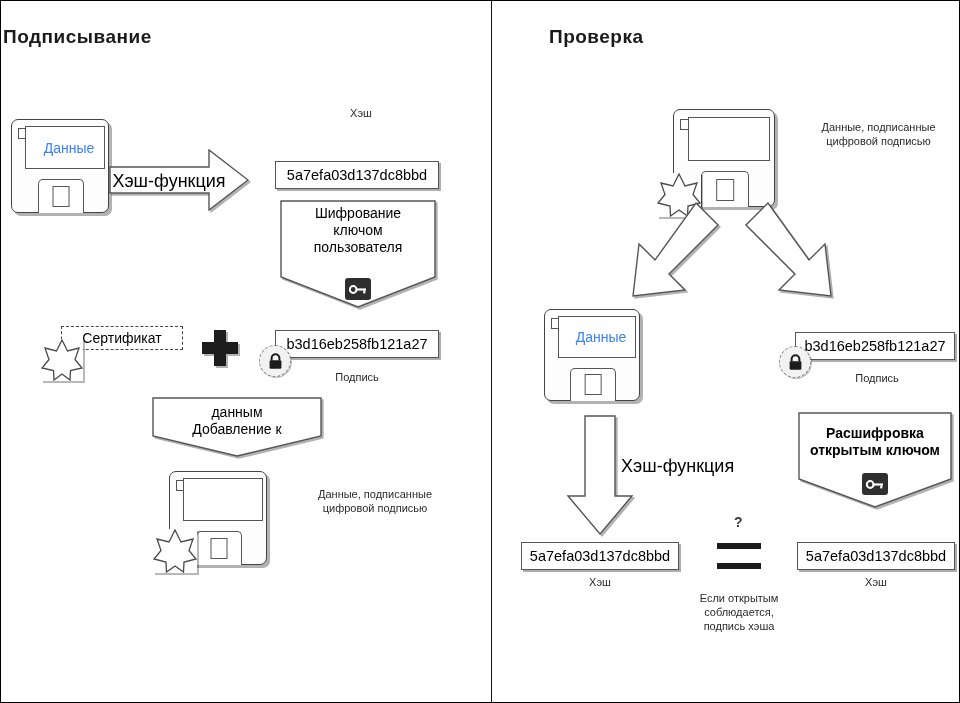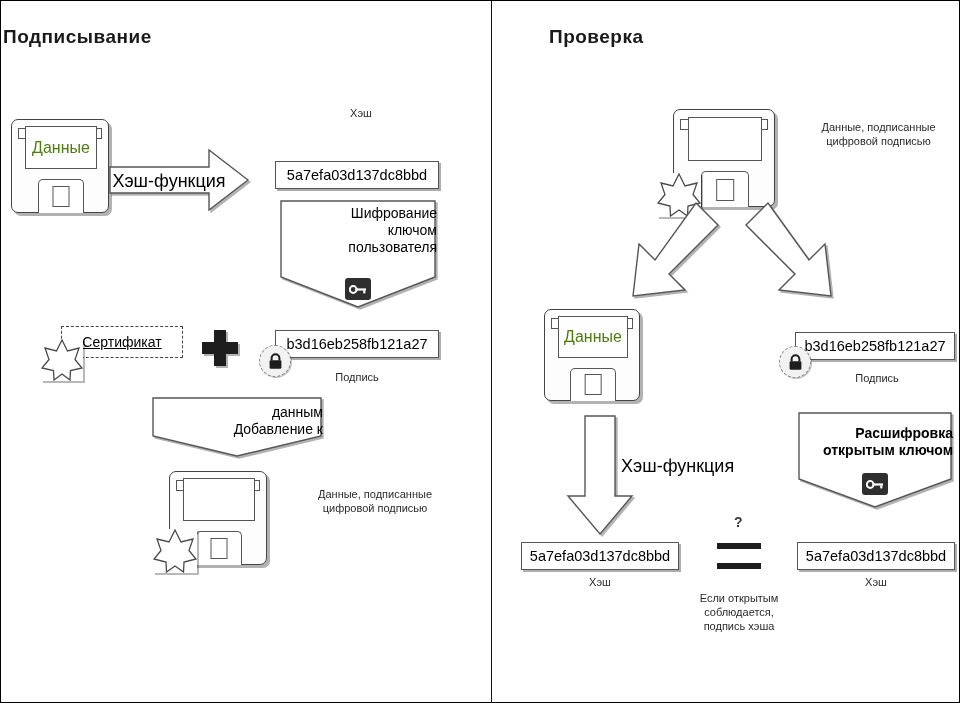--- a/index.html
+++ b/index.html
@@ -79,22 +79,23 @@
     position:absolute;
     left:14%;
     top:7%;
     width:72%;
     height:44%;
     border:1.2px solid #555;
     background:#fff;
     display:flex;
     align-items:center;
     justify-content:center;
-    font-size:16px;
-    color:#4d7c0f;
+    font-size:14px;
+    color:#3b82f6;
+    padding-left:8px;
   }
   .floppy .hole{
     position:absolute;
     width:9px;height:9px;
     border:1.2px solid #555;
     background:#fff;
     top:9%;
   }
   .floppy .hole.l{left:6%;}
   .floppy .hole.r{right:6%;}
@@ -143,21 +144,21 @@
 
   
   .chevron{
     position:absolute;
     filter:drop-shadow(2.5px 2.5px 0 rgba(0,0,0,0.30));
   }
   .chevron svg{display:block;}
   .chevron-text{
     position:absolute;
     left:0;right:0;
-    text-align:right;
+    text-align:center;
     font-size:14px;
     line-height:1.22;
     color:#000;
     pointer-events:none;
   }
 
   
   .keyicon{
     position:absolute;
     width:26px;height:22px;
@@ -233,21 +234,21 @@
     <div>пользователя</div>
   </div>
   <div class="keyicon" style="left:344px;top:277px;">
     <svg width="18" height="11" viewBox="0 0 18 11">
       <circle cx="4.2" cy="5.5" r="3.4" fill="none" stroke="#ffffff" stroke-width="2"></circle>
       <rect x="6.5" y="4.4" width="10.5" height="2.2" fill="#ffffff"></rect>
       <rect x="14.2" y="6.4" width="2.2" height="3" fill="#ffffff"></rect>
     </svg>
   </div>
 
-  <div class="node cert" style="left:60px;top:325px;width:122px;height:32px;text-decoration:underline;">Сертификат</div>
+  <div class="node cert" style="left:60px;top:325px;width:122px;height:24px;">Сертификат</div>
   <div class="burst" style="left:40px;top:338px;width:42px;height:42px;">
     <svg width="42" height="42" viewBox="0 0 42 42">
       <polygon points="21,1 26.5,12 38,9 34,20.5 41,29 29.5,31.5 29,41 21,35 13,41 12.5,31.5 1,29 8,20.5 4,9 15.5,12" fill="#ffffff" stroke="#4a4a4a" stroke-width="1.3"></polygon>
     </svg>
   </div>
 
   <div class="plusicon" style="left:200px;top:328px;width:38px;height:38px;">
     <svg width="38" height="38" viewBox="0 0 38 38">
       <polygon points="13,1 25,1 25,13 37,13 37,25 25,25 25,37 13,37 13,25 1,25 1,13 13,13" fill="#1d1d1d"></polygon>
     </svg>

